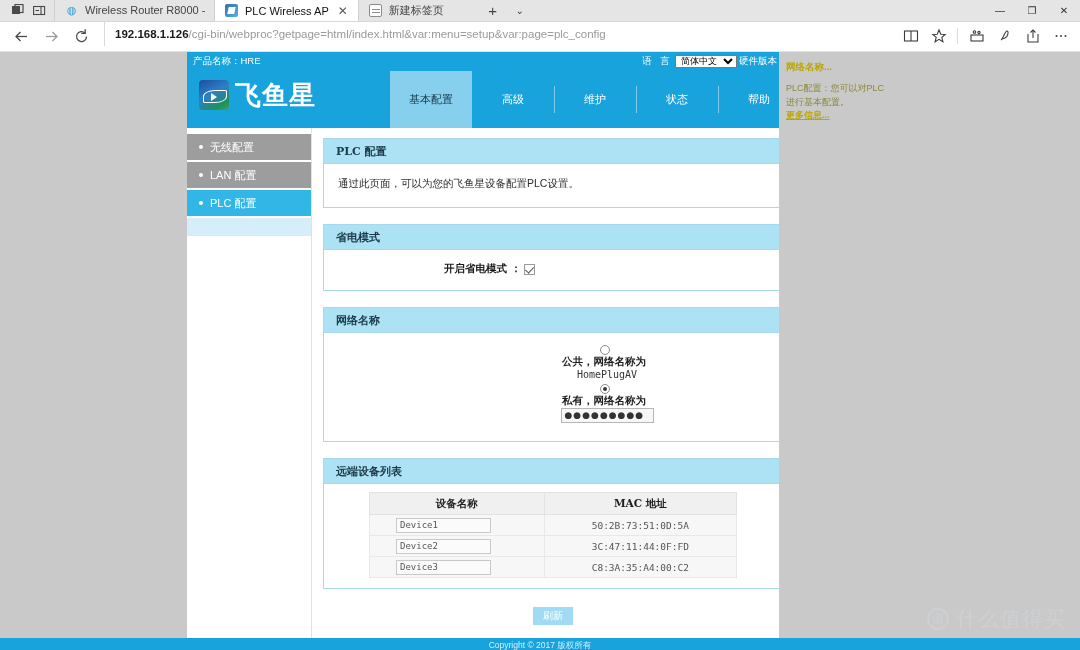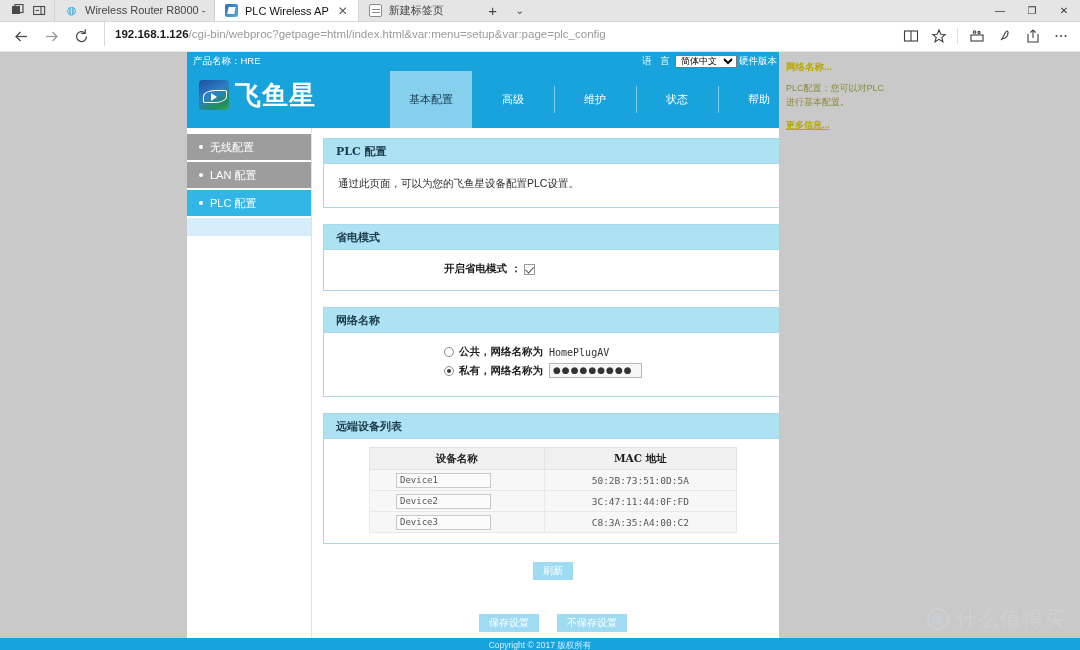--- a/index.html
+++ b/index.html
@@ -169,21 +169,21 @@
   .form-label { font-size: 10.5px; color: #1d1d1d; font-weight: 700; font-family:"DejaVu Serif","Liberation Serif",serif; }
   .chk {
     width: 11px; height: 11px; border: 1px solid #9a9a9a; background: #fff; display: inline-block;
     position: relative; margin-left: 3px; vertical-align: middle;
   }
   .chk.checked::after {
     content: ""; position: absolute; left: 2px; top: 0px; width: 4px; height: 7px;
     border: solid #5a5a5a; border-width: 0 1.4px 1.4px 0; transform: rotate(42deg);
   }
 
-  .radio-row { display: flex; align-items: center; padding-left: 108px; margin-bottom: 4px; font-size: 10.5px; }
+  .radio-row { display: flex; align-items: center; padding-left: 108px; margin-bottom: 4px; font-size: 10.5px; flex-direction: column; }
   .radio {
     width: 10px; height: 10px; border: 1px solid #8a8a8a; border-radius: 50%;
     background: #fff; display: inline-block; position: relative; margin-right: 5px; flex: none;
   }
   .radio.on::after {
     content: ""; position: absolute; left: 2px; top: 2px; width: 4px; height: 4px;
     border-radius: 50%; background: #3a3a3a;
   }
   .radio-label { font-weight: 700; color: #1d1d1d; margin-right: 6px;
     font-family:"DejaVu Serif","Liberation Serif",serif; }
@@ -220,21 +220,21 @@
     line-height: 1;
   }
   .btn-refresh-wrap { text-align: center; margin: 2px 0 34px 0; }
   .btn-save-wrap { display: flex; justify-content: center; gap: 18px; margin-bottom: 14px; }
 
   .helppanel {
     position: absolute; left: 779px; top: 0; width: 114px; min-height: 597px;
     background: #c9c9c9; padding: 8px 7px; font-size: 9px; color: #6b6b6b; line-height: 1.5;
   }
   .help-title { color: #b8a800; font-weight: 700; font-size: 9.5px; margin-bottom: 8px; }
-  .help-body { color: #8a8a3c; margin-bottom: 10px; }
+  .help-body { color: #8a8a3c; }
   .help-more { color: #b8a800; text-decoration: underline; font-weight: 700; }
 
   .gutter-left { position: absolute; left: 0; top: 0; width: 187px; height: 597px; background: #c9c9c9; }
   .gutter-right { position: absolute; left: 893px; top: 0; width: 187px; height: 597px; background: #c9c9c9; }
   .footerband {
     position: absolute; left: 0; top: 638px; width: 1080px; height: 12px; background: #18a3dd;
   }
   .footertext {
     position: absolute; left: 0; top: 638px; width: 1080px; height: 28px;
     color: #d8f0fb; font-size: 8.5px; text-align: center; line-height: 15px;

